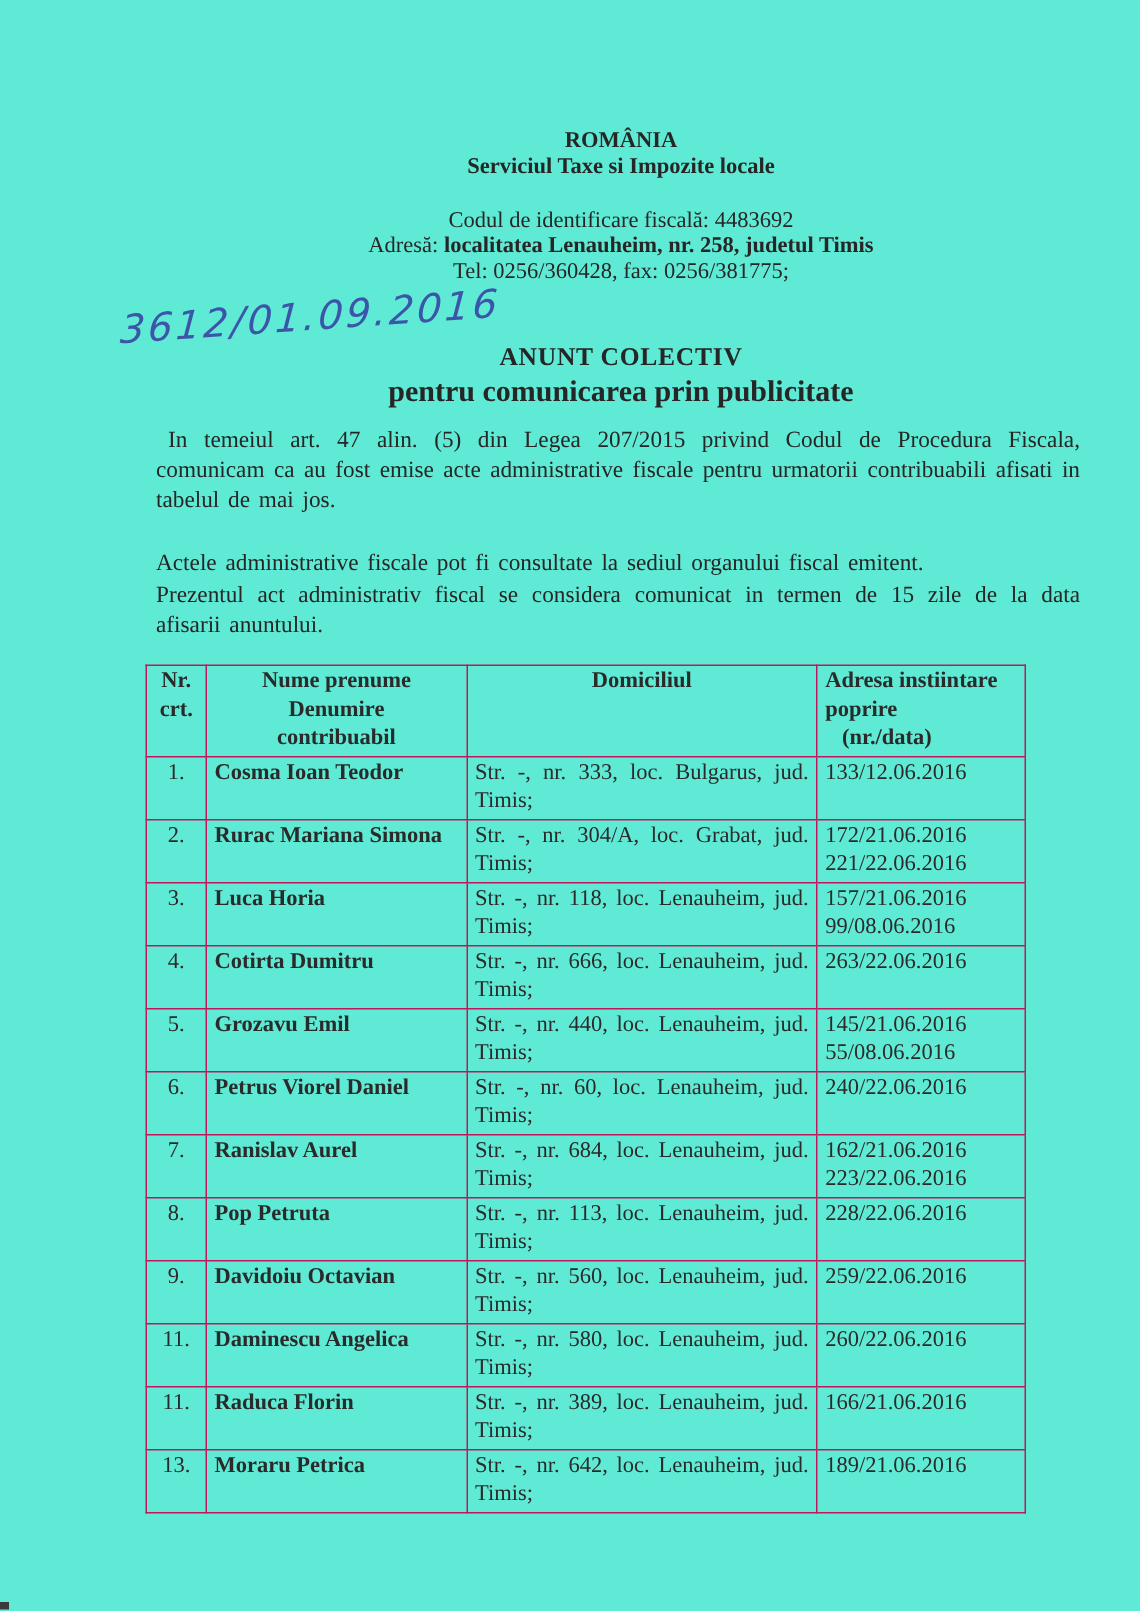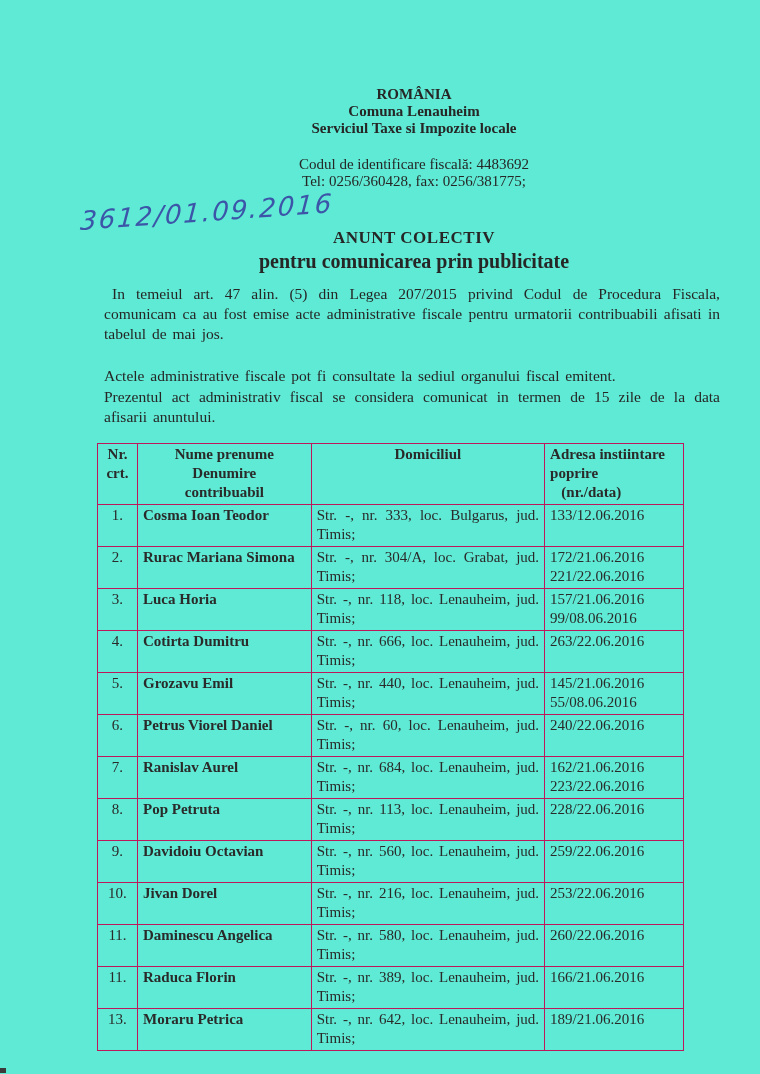--- a/index.html
+++ b/index.html
@@ -76,24 +76,24 @@
     width: 6px; height: 5px; background: #3a3a3a;
   }
 </style>
 </head>
 <body>
 
 <div class="page">
 
   <div class="header-block">
     <div class="bold">ROMÂNIA</div>
-    <div class="bold">Comuna Lenauheim</div>
     <div class="bold">Serviciul Taxe si Impozite locale</div>
     <div class="org-spacer"></div>
     <div>Codul de identificare fiscală: 4483692</div>
+    <div><span>Adresă: </span><span class="bold">localitatea Lenauheim, nr. 258, judetul Timis</span></div>
     <div>Tel: 0256/360428, fax: 0256/381775;</div>
   </div>
 
   <div class="handwritten">3612/01.09.2016</div>
 
   <div class="title-block">
     <div class="title-main">ANUNT COLECTIV</div>
     <div class="title-sub">pentru comunicarea prin publicitate</div>
   </div>
 
@@ -182,26 +182,20 @@
       <td class="c-notice">228/22.06.2016</td>
     </tr>
 
     <tr>
       <td class="c-nr">9.</td>
       <td class="c-name">Davidoiu Octavian</td>
       <td class="c-addr">Str. -, nr. 560, loc. Lenauheim, jud. Timis;</td>
       <td class="c-notice">259/22.06.2016</td>
     </tr>
 
-    <tr>
-      <td class="c-nr">10.</td>
-      <td class="c-name">Jivan Dorel</td>
-      <td class="c-addr">Str. -, nr. 216, loc. Lenauheim, jud. Timis;</td>
-      <td class="c-notice">253/22.06.2016</td>
-    </tr>
 
     <tr>
       <td class="c-nr">11.</td>
       <td class="c-name">Daminescu Angelica</td>
       <td class="c-addr">Str. -, nr. 580, loc. Lenauheim, jud. Timis;</td>
       <td class="c-notice">260/22.06.2016</td>
     </tr>
 
     <tr>
       <td class="c-nr">11.</td>

